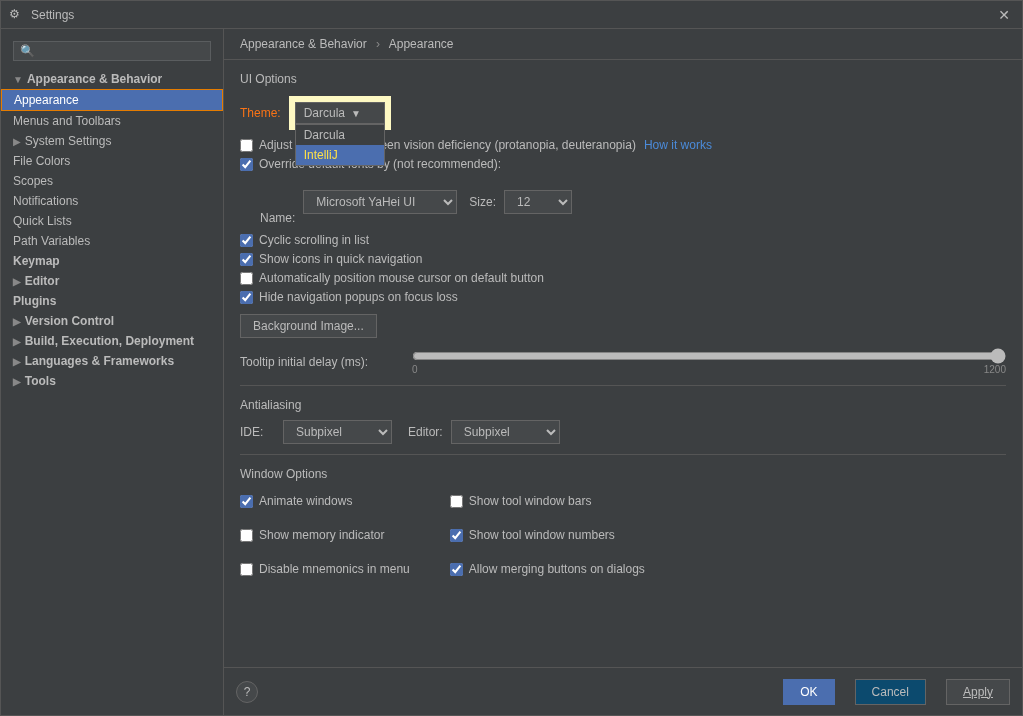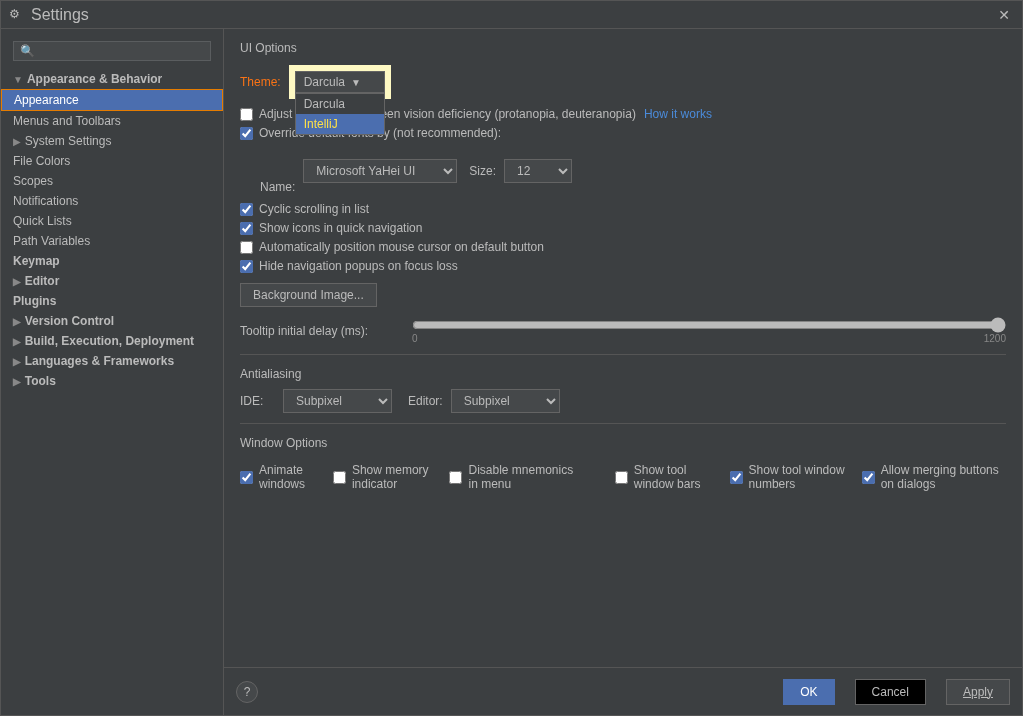--- a/index.html
+++ b/index.html
@@ -1,21 +1,21 @@
 <!DOCTYPE html>
 <html><head>
   <meta charset="utf-8">
   <style>
     * { box-sizing: border-box; margin: 0; padding: 0; }
     body { font-family: 'Segoe UI', Arial, sans-serif; font-size: 12px; background: #3c3f41; color: #bbbbbb; width: 1023px; height: 716px; overflow: hidden; }
 
     .window { width: 1023px; height: 716px; display: flex; flex-direction: column; background: #3c3f41; border: 1px solid #555; }
     .titlebar { background: #3c3f41; display: flex; align-items: center; padding: 4px 8px; border-bottom: 1px solid #555; height: 28px; }
     .titlebar-icon { width: 16px; height: 16px; margin-right: 6px; }
-    .titlebar-title { font-size: 16px; color: #bbbbbb; flex: 1; }
+    .titlebar-title { font-size: 12px; color: #bbbbbb; flex: 1; }
     .titlebar-close { width: 20px; height: 20px; cursor: pointer; display: flex; align-items: center; justify-content: center; color: #bbbbbb; font-size: 14px; }
 
     .main-content { display: flex; flex: 1; overflow: hidden; }
 
     
     .sidebar { width: 223px; background: #3c3f41; border-right: 1px solid #555; display: flex; flex-direction: column; overflow-y: auto; padding: 4px 0; }
     .search-box { padding: 4px 8px; margin: 4px; }
     .search-input { width: 100%; background: #45484a; border: 1px solid #5a5d5f; color: #bbbbbb; padding: 2px 6px; font-size: 12px; }
 
     .tree-item { padding: 3px 8px 3px 12px; cursor: pointer; display: flex; align-items: center; white-space: nowrap; }
@@ -63,30 +63,30 @@
     .slider { width: 100%; accent-color: #bbbbbb; }
     .slider-ticks { display: flex; justify-content: space-between; font-size: 10px; color: #888; }
 
     .subsection-title { font-size: 12px; color: #bbbbbb; margin: 12px 0 8px; }
 
     .antialiasing-row { display: flex; align-items: center; margin: 4px 0; }
     .anti-label { margin-right: 8px; color: #bbbbbb; min-width: 35px; }
     .editor-label { margin-left: 16px; margin-right: 8px; color: #bbbbbb; }
 
     .window-opts-row { display: flex; gap: 40px; margin: 4px 0; }
-    .window-col { display: flex; flex-direction: row; gap: 10px; }
+    .window-col { display: flex; flex-direction: column; gap: 10px; }
 
     
     .bottom-bar { height: 48px; background: #3c3f41; border-top: 1px solid #555; display: flex; align-items: center; justify-content: space-between; padding: 0 12px; }
     .bottom-left { display: flex; align-items: center; }
     .help-btn { width: 22px; height: 22px; border-radius: 50%; border: 1px solid #646464; background: #45484a; color: #bbbbbb; display: flex; align-items: center; justify-content: center; cursor: pointer; font-size: 12px; }
     .bottom-right { display: flex; gap: 20px; }
     .btn { padding: 5px 16px; font-size: 12px; cursor: pointer; border: 1px solid #646464; }
     .btn-primary { background: #4b6eaf; color: white; border-color: #4b6eaf; }
-    .btn-default { background: #000000; color: #bbbbbb; }
+    .btn-default { background: #0c4a6e; color: #bbbbbb; }
     .btn-apply { background: #45484a; color: #bbbbbb; text-decoration: underline; }
 
     .dropdown-outer { border: 6px solid #fef9c3; display: inline-block; }
 
     select { background: #45484a; border: 1px solid #646464; color: #bbbbbb; padding: 3px 24px 3px 8px; font-size: 12px; cursor: pointer; appearance: auto; }
   </style>
 </head>
 <body>
 
 <div class="window">
@@ -155,20 +155,25 @@
         <span class="tree-arrow">▶</span>
         <span class="tree-label">Languages &amp; Frameworks</span>
       </div>
       <div class="tree-item parent">
         <span class="tree-arrow">▶</span>
         <span class="tree-label">Tools</span>
       </div>
     </div>
 
     <div class="right-panel">
+      <div class="breadcrumb">
+        <span>Appearance &amp; Behavior</span>
+        <span class="breadcrumb-sep">›</span>
+        <span>Appearance</span>
+      </div>
 
       <div class="content-area">
         <div class="section-title">UI Options</div>
 
         <div class="theme-row">
           <span class="theme-label">Theme:</span>
           <div class="dropdown-outer">
             <div class="theme-dropdown-container">
               <div class="theme-dropdown-btn">
                 <span>Darcula</span>

